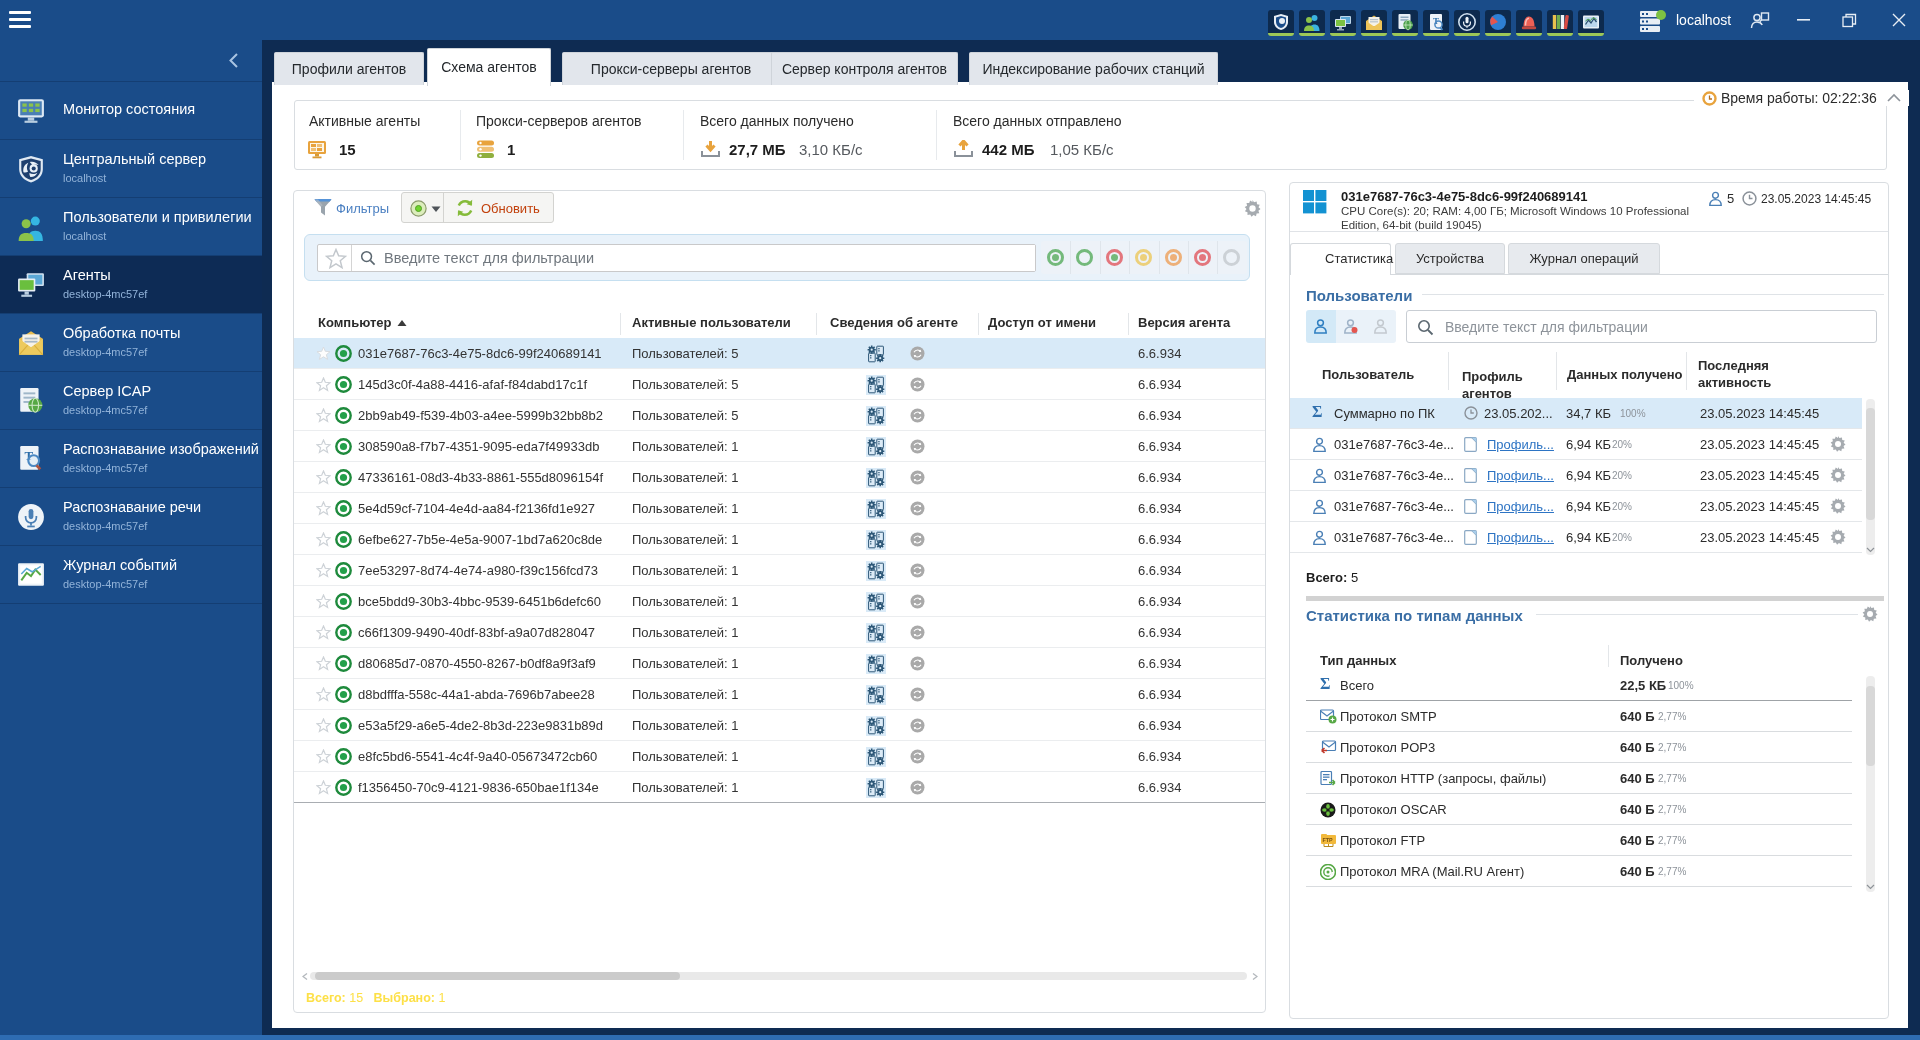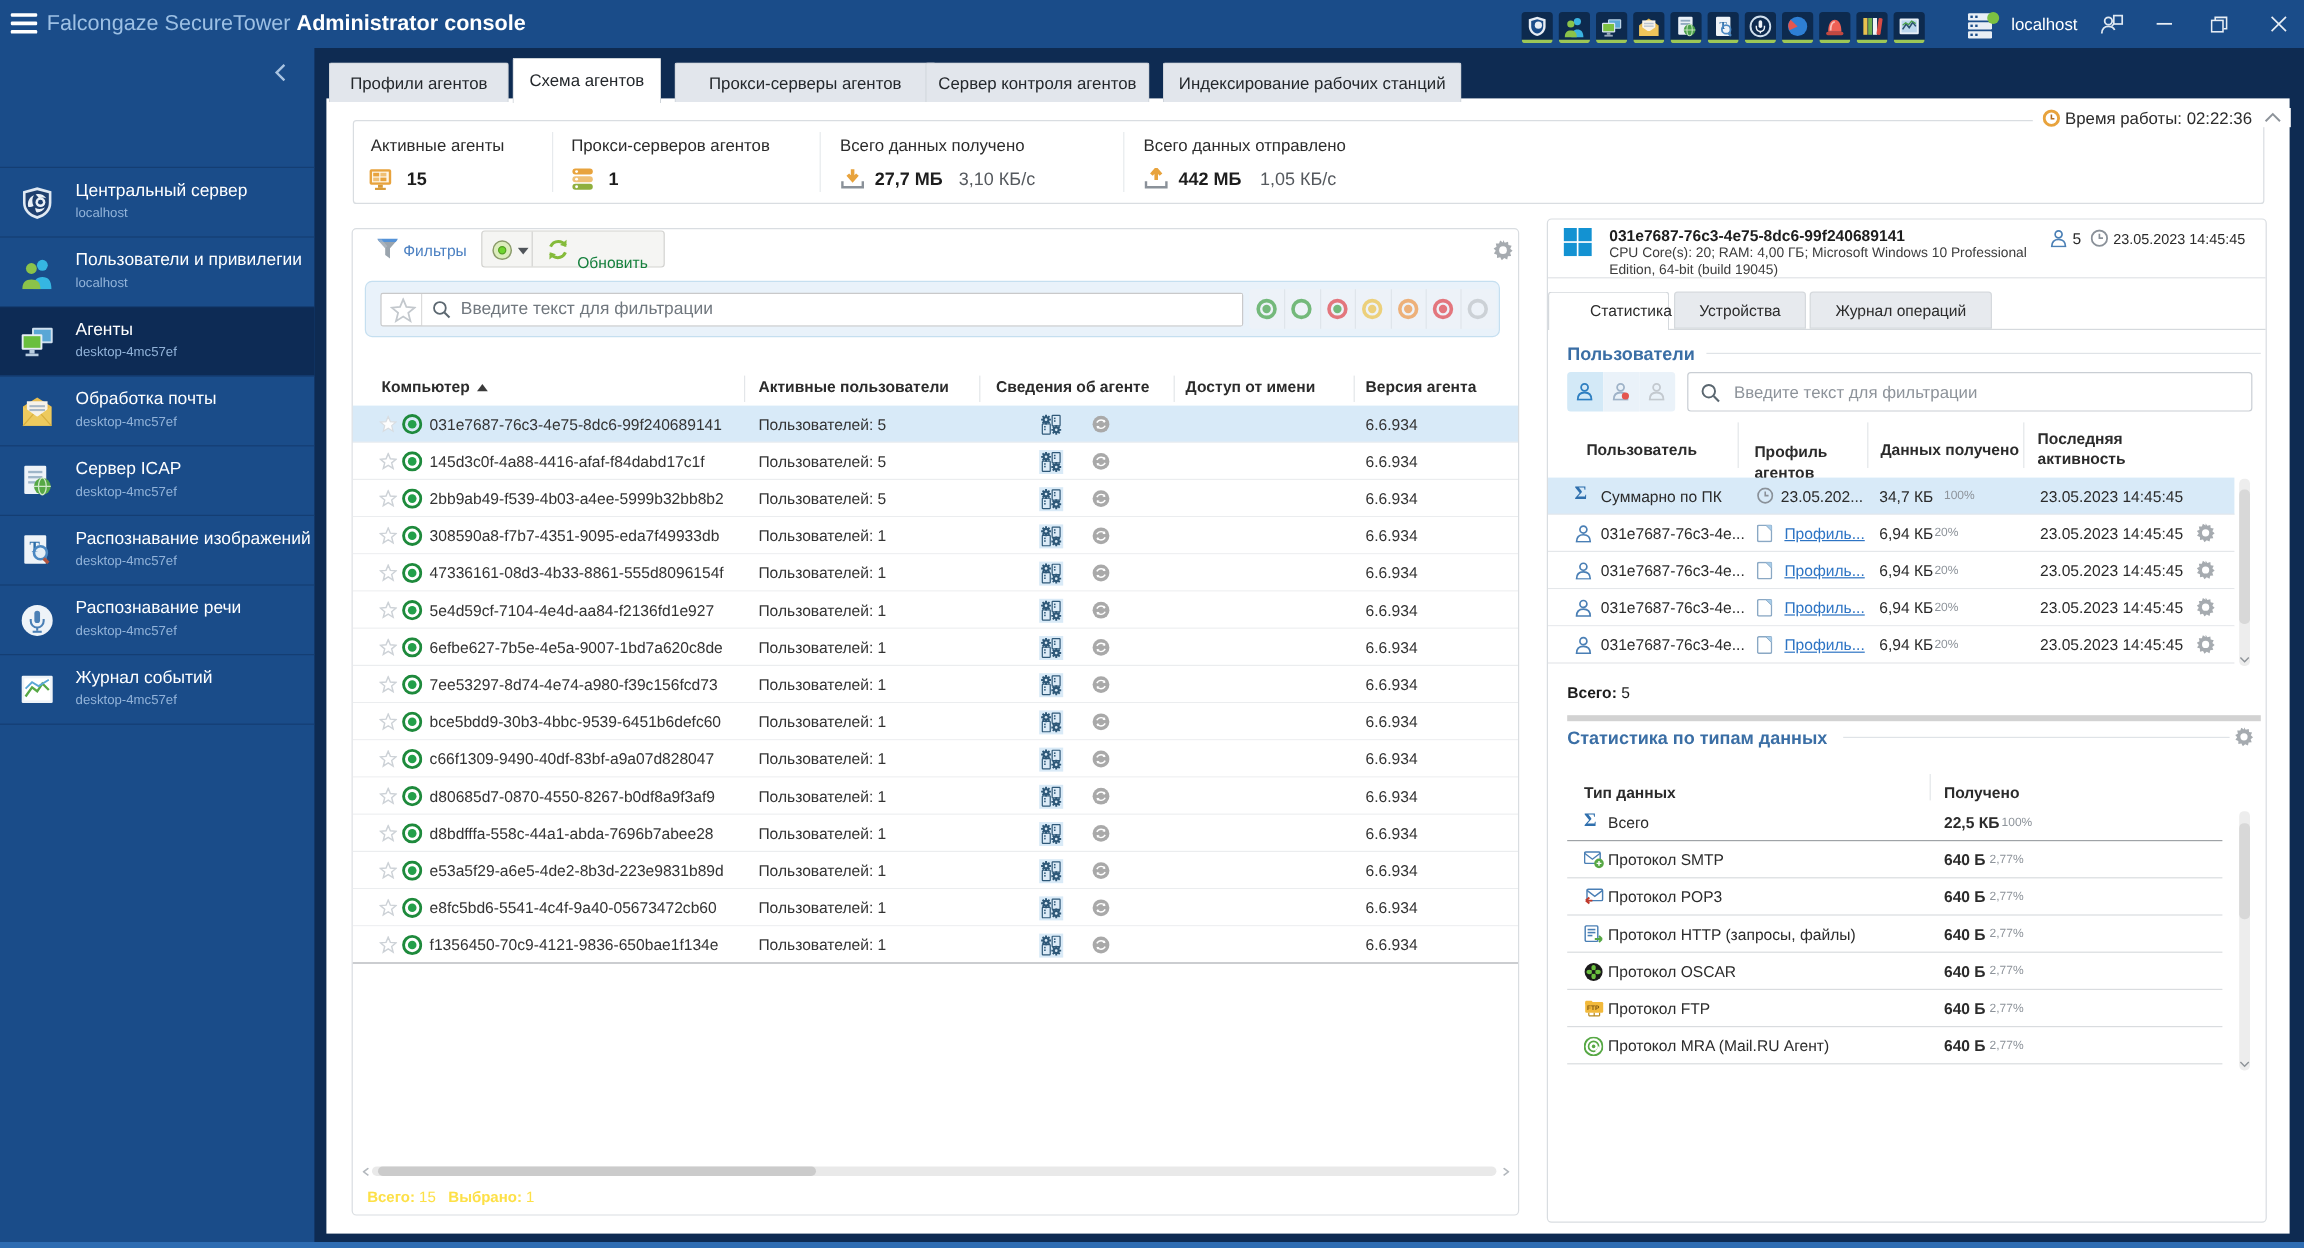--- a/index.html
+++ b/index.html
@@ -30,21 +30,21 @@
 .statsep { position:absolute; top:110px; width:1px; height:50px; background:#e7eaed; }
 .stitle { position:absolute; top:113px; font-size:14px; color:#2b2b2b; }
 .sval { position:absolute; top:141px; font-size:15px; font-weight:700; color:#1d1d1d; }
 .ssub { position:absolute; top:141px; font-size:15px; color:#55595e; }
 .sic { position:absolute; top:140px; }
 #lpanel { position:absolute; left:293px; top:190px; width:973px; height:823px; border:1px solid #d9dde1; border-radius:4px; background:#fff; }
 #btnflt { position:absolute; left:304px; top:192px; width:88px; height:31px; background:#ffffff; border-radius:3px; }
 #btnflt span { position:absolute; left:32px; top:9px; color:#4a7fc1; font-size:13px; }
 #btngrp { position:absolute; left:401px; top:192px; width:153px; height:31px; background:#f5f5f3; border:1px solid #d3d3d0; border-radius:3px; }
 #btngrp .div { position:absolute; left:41px; top:0; width:1px; height:29px; background:#d3d3d0; }
-#btngrp .obn { position:absolute; left:79px; top:18px; color:#15803d; font-size:13px; }
+#btngrp .obn { position:absolute; left:79px; top:8px; color:#c2410c; font-size:13px; }
 #searchwrap { position:absolute; left:304px; top:234px; width:946px; height:47px; border:1px solid #c5dff0; border-radius:6px; background:#e9f2fa; }
 #starbox { position:absolute; left:317px; top:244px; width:719px; height:28px; border:1px solid #c9c9ca; border-radius:2px; background:#fff; }
 #stardiv { position:absolute; left:351px; top:245px; width:1px; height:26px; background:#d4d4d4; }
 #sinput { position:absolute; left:352px; top:245px; width:683px; height:26px; background:#fff; }
 #sinput .ph { position:absolute; left:32px; top:5px; font-size:14.5px; color:#70777e; }
 #circles { position:absolute; left:1041px; top:241px; width:206px; height:33px; background:#edf2f8; border-radius:3px; }
 .ccell { position:absolute; top:0; width:1px; height:33px; background:#dfe5eb; }
 .stc { position:absolute; top:8px; width:17px; height:17px; border-radius:50%; border-width:3px; border-style:solid; }
 .stc i { position:absolute; left:2px; top:2px; width:7px; height:7px; border-radius:50%; display:block; }
 .lth { position:absolute; top:315px; font-size:13px; font-weight:700; color:#2b2b2b; }
@@ -83,21 +83,20 @@
 #bottomstrip { position:absolute; left:0; top:1035px; width:1920px; height:5px; background:#2e6cb2; }
 </style>
 </head>
 <body>
 <div id="topbar">
   <div id="burger">
       <span style="top:11px"></span>
       <span style="top:18px"></span>
       <span style="top:25px"></span>
     </div>
-  <div id="brand">Falcongaze SecureTower <b>Administrator console</b></div>
   <div class="tile" style="left:1268px">
       <svg width="20" height="20" viewBox="0 0 20 20">
         <path d="M10 2 L17 4 V10 C17 14 14 17 10 18 C6 17 3 14 3 10 V4 Z" fill="#e8eef5"></path>
         <path d="M10 4 L15 5.5 V10 C15 13 13 15.2 10 16 C7 15.2 5 13 5 10 V5.5 Z" fill="#1a4c89"></path>
         <circle cx="11" cy="9" r="3" fill="#e8eef5"></circle>
       </svg>
     </div>
 <div class="tile" style="left:1299px">
       <svg width="20" height="20" viewBox="0 0 20 20">
         <circle cx="12.5" cy="6" r="3" fill="#3bb3e0"></circle>
@@ -207,20 +206,35 @@
     </svg>
 <svg class="winctl" style="left:1892px;top:13px" width="14" height="14" viewBox="0 0 14 14">
       <path d="M1 1 L13 13 M13 1 L1 13" stroke="#e8eef5" stroke-width="1.4"></path>
     </svg>
   <div id="lhost">localhost</div>
 </div>
 <div id="sidebar">
   <svg id="collapse" style="position:absolute;right:24px;top:13px" width="9" height="15" viewBox="0 0 9 15">
       <path d="M8 1 L1.5 7.5 L8 14" fill="none" stroke="#a9c4e2" stroke-width="2"></path>
     </svg>
+  <div class="sitem" style="top:41px">
+      <svg class="ic" width="26" height="26" viewBox="0 0 26 26">
+        <rect x="1" y="2" width="24" height="17" rx="2" fill="#dce8f4"></rect>
+        <rect x="3" y="4" width="20" height="13" fill="#4a7fb5"></rect>
+        <rect x="5" y="6" width="4" height="3" fill="#8bc34a"></rect>
+        <rect x="11" y="6" width="4" height="3" fill="#8bc34a"></rect>
+        <rect x="17" y="6" width="4" height="3" fill="#8bc34a"></rect>
+        <rect x="5" y="11" width="4" height="3" fill="#8bc34a"></rect>
+        <rect x="11" y="11" width="4" height="3" fill="#8bc34a"></rect>
+        <rect x="17" y="11" width="4" height="3" fill="#8bc34a"></rect>
+        <rect x="10" y="19" width="6" height="3" fill="#b8cde0"></rect>
+        <rect x="7" y="22" width="12" height="2" fill="#b8cde0"></rect>
+      </svg>
+      <div class="t1 mid">Монитор состояния</div>
+    </div>
 <div class="sitem" style="top:99px">
       <svg class="ic" width="26" height="26" viewBox="0 0 26 26">
         <path d="M13 1 L24 4 V13 C24 19 20 23.5 13 25.5 C6 23.5 2 19 2 13 V4 Z" fill="#dfe9f3"></path>
         <path d="M13 3.2 L22 5.6 V13 C22 17.8 18.7 21.6 13 23.3 C7.3 21.6 4 17.8 4 13 V5.6 Z" fill="#1e3f6e"></path>
         <path d="M6 16 C5.2 12 7 8.5 10.5 7.2 C8.9 9.8 8.8 12.8 10.2 15.5 C8.8 16.3 7.3 16.5 6 16 Z" fill="#e9f0f7"></path>
         <path d="M11.8 6.5 C15 5.6 18.3 6.8 20 9.4 C18.2 8.6 16.2 8.6 14.5 9.5 C13.6 8.3 12.7 7.2 11.8 6.5 Z" fill="#e9f0f7"></path>
         <path d="M11.5 16.8 C13.9 18.2 16.8 18 19 16.4 C17.8 19 15.2 20.6 12.4 20.4 C11.7 19.2 11.4 18 11.5 16.8 Z" fill="#e9f0f7"></path>
         <circle cx="15.5" cy="12.5" r="3.8" fill="#e9f0f7"></circle>
         <circle cx="15.5" cy="12.5" r="1.9" fill="#1e3f6e"></circle>
       </svg>

